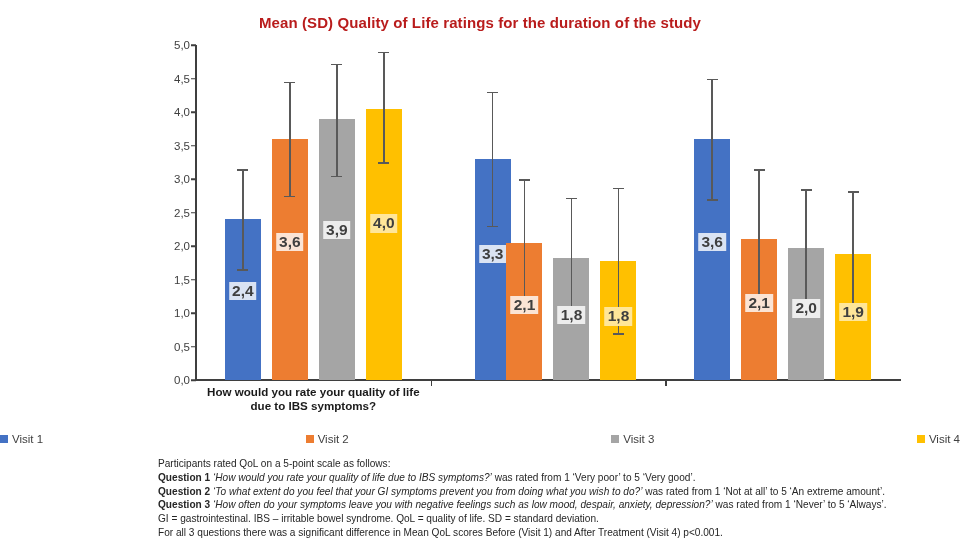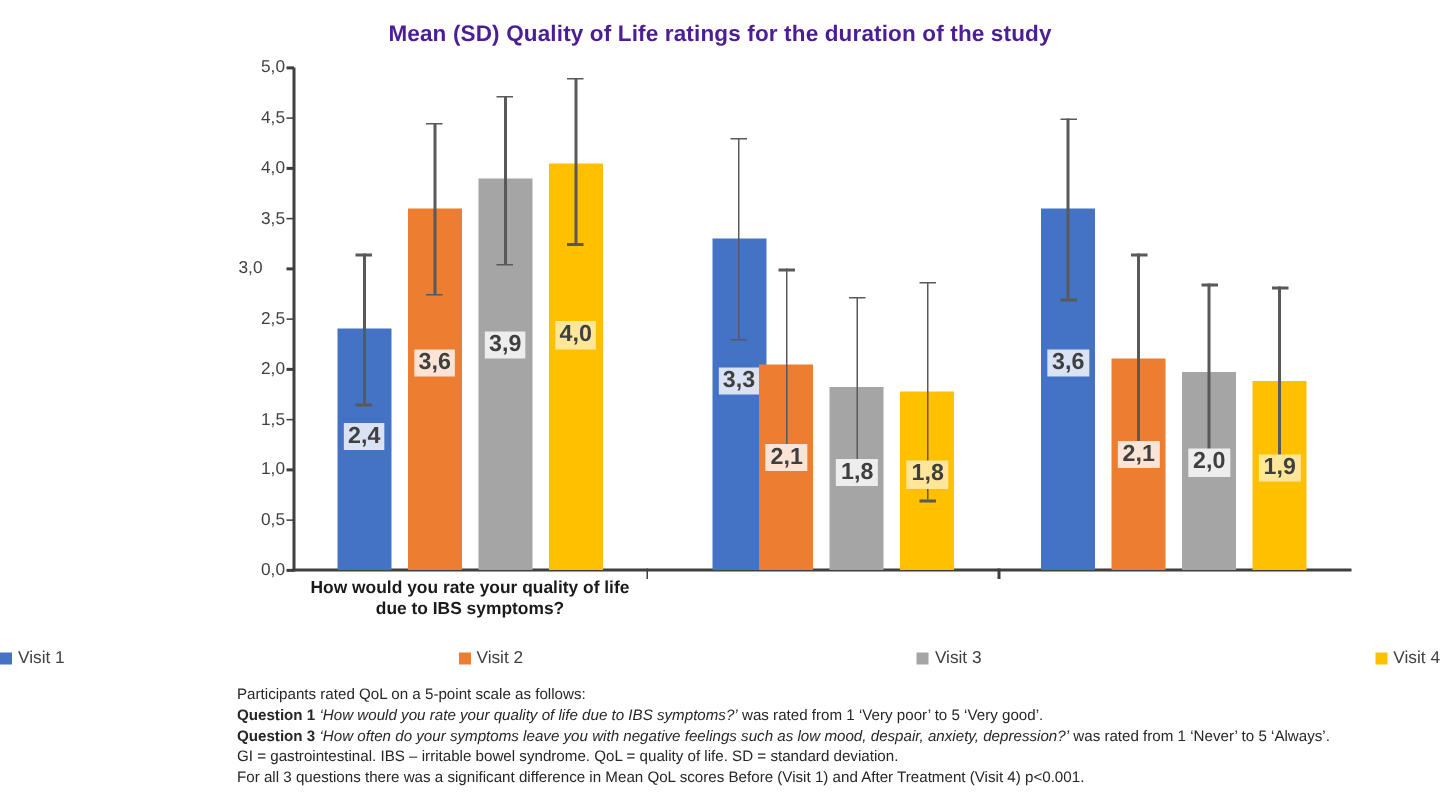--- a/index.html
+++ b/index.html
@@ -5,21 +5,21 @@
   html,body{margin:0;padding:0;}
   body{
     width:960px;height:540px;background:#ffffff;overflow:hidden;
     font-family:"Liberation Sans", sans-serif; color:#000;
   }
   .page{position:relative;width:960px;height:540px;}
 
   
   .chart-title{
     position:absolute;left:0;top:14px;width:960px;text-align:center;
-    font-size:15px;font-weight:bold;color:#4c1d95;letter-spacing:.1px;
+    font-size:15px;font-weight:bold;color:#b91c1c;letter-spacing:.1px;
   }
 
   
   
   .plot{position:absolute;left:196px;top:45px;width:704px;height:335px;}
   .axis-line-y{position:absolute;left:195px;top:45px;width:2px;height:336px;background:#3f3f3f;}
   .axis-line-x{position:absolute;left:195px;top:379px;width:706px;height:2px;background:#3f3f3f;}
   .ylabels{position:absolute;left:140px;top:45px;width:50px;height:336px;}
   .ylab{
     position:absolute;right:0;transform:translateY(-50%);
@@ -72,21 +72,21 @@
 
   <div class="chart-title">Mean (SD) Quality of Life ratings for the duration of the study</div>
 
   <div class="ylabels" id="ylabels">
       <div class="ylab" style="top: 335px;">0,0</div>
       <div class="ylab" style="top: 301.5px;">0,5</div>
       <div class="ylab" style="top: 268px;">1,0</div>
       <div class="ylab" style="top: 234.5px;">1,5</div>
       <div class="ylab" style="top: 201px;">2,0</div>
       <div class="ylab" style="top: 167.5px;">2,5</div>
-      <div class="ylab" style="top: 134px; text-align: center;">3,0</div>
+      <div class="ylab" style="top: 134px;">3,0</div>
       <div class="ylab" style="top: 100.5px;">3,5</div>
       <div class="ylab" style="top: 67px;">4,0</div>
       <div class="ylab" style="top: 33.5px;">4,5</div>
       <div class="ylab" style="top: 0px;">5,0</div>
     </div>
   <div id="ytickmarks">
       <div class="ytickmark" style="top: 380px;"></div>
       <div class="ytickmark" style="top: 346.5px;"></div>
       <div class="ytickmark" style="top: 313px;"></div>
       <div class="ytickmark" style="top: 279.5px;"></div>
@@ -214,20 +214,21 @@
       </div>
       <div class="legend-item">
         <span class="legend-swatch" style="background: rgb(255, 192, 0);"></span>
         <span class="legend-text">Visit 4</span>
       </div>
     </div>
 
   <div class="footnote">
     <div>Participants rated QoL on a 5-point scale as follows:</div>
     <div><span class="fn-b">Question 1</span> <span class="fn-i">‘How would you rate your quality of life due to IBS symptoms?’</span> <span>was rated from 1 ‘Very poor’ to 5 ‘Very good’.</span></div>
+    <div><span class="fn-b">Question 2</span> <span class="fn-i">‘To what extent do you feel that your GI symptoms prevent you from doing  what you wish to do?’</span> <span>was rated from 1 ‘Not at all’ to 5 ‘An extreme amount’.</span></div>
     <div><span class="fn-b">Question 3</span> <span class="fn-i">‘How often do your symptoms leave you with negative feelings such as low mood, despair, anxiety, depression?’</span> <span>was rated from 1 ‘Never’ to 5 ‘Always’.</span></div>
     <div>GI = gastrointestinal. IBS – irritable bowel syndrome. QoL = quality of life. SD = standard deviation.</div>
     <div>For all 3 questions there was a significant difference in Mean QoL scores Before (Visit 1) and After Treatment (Visit 4) p&lt;0.001.</div>
   </div>
 
 <div class="group-sep" style="left: 430.667px;"></div>
     <div class="group-sep" style="left: 665.333px;"></div>
   </div>
 
 </body></html>

